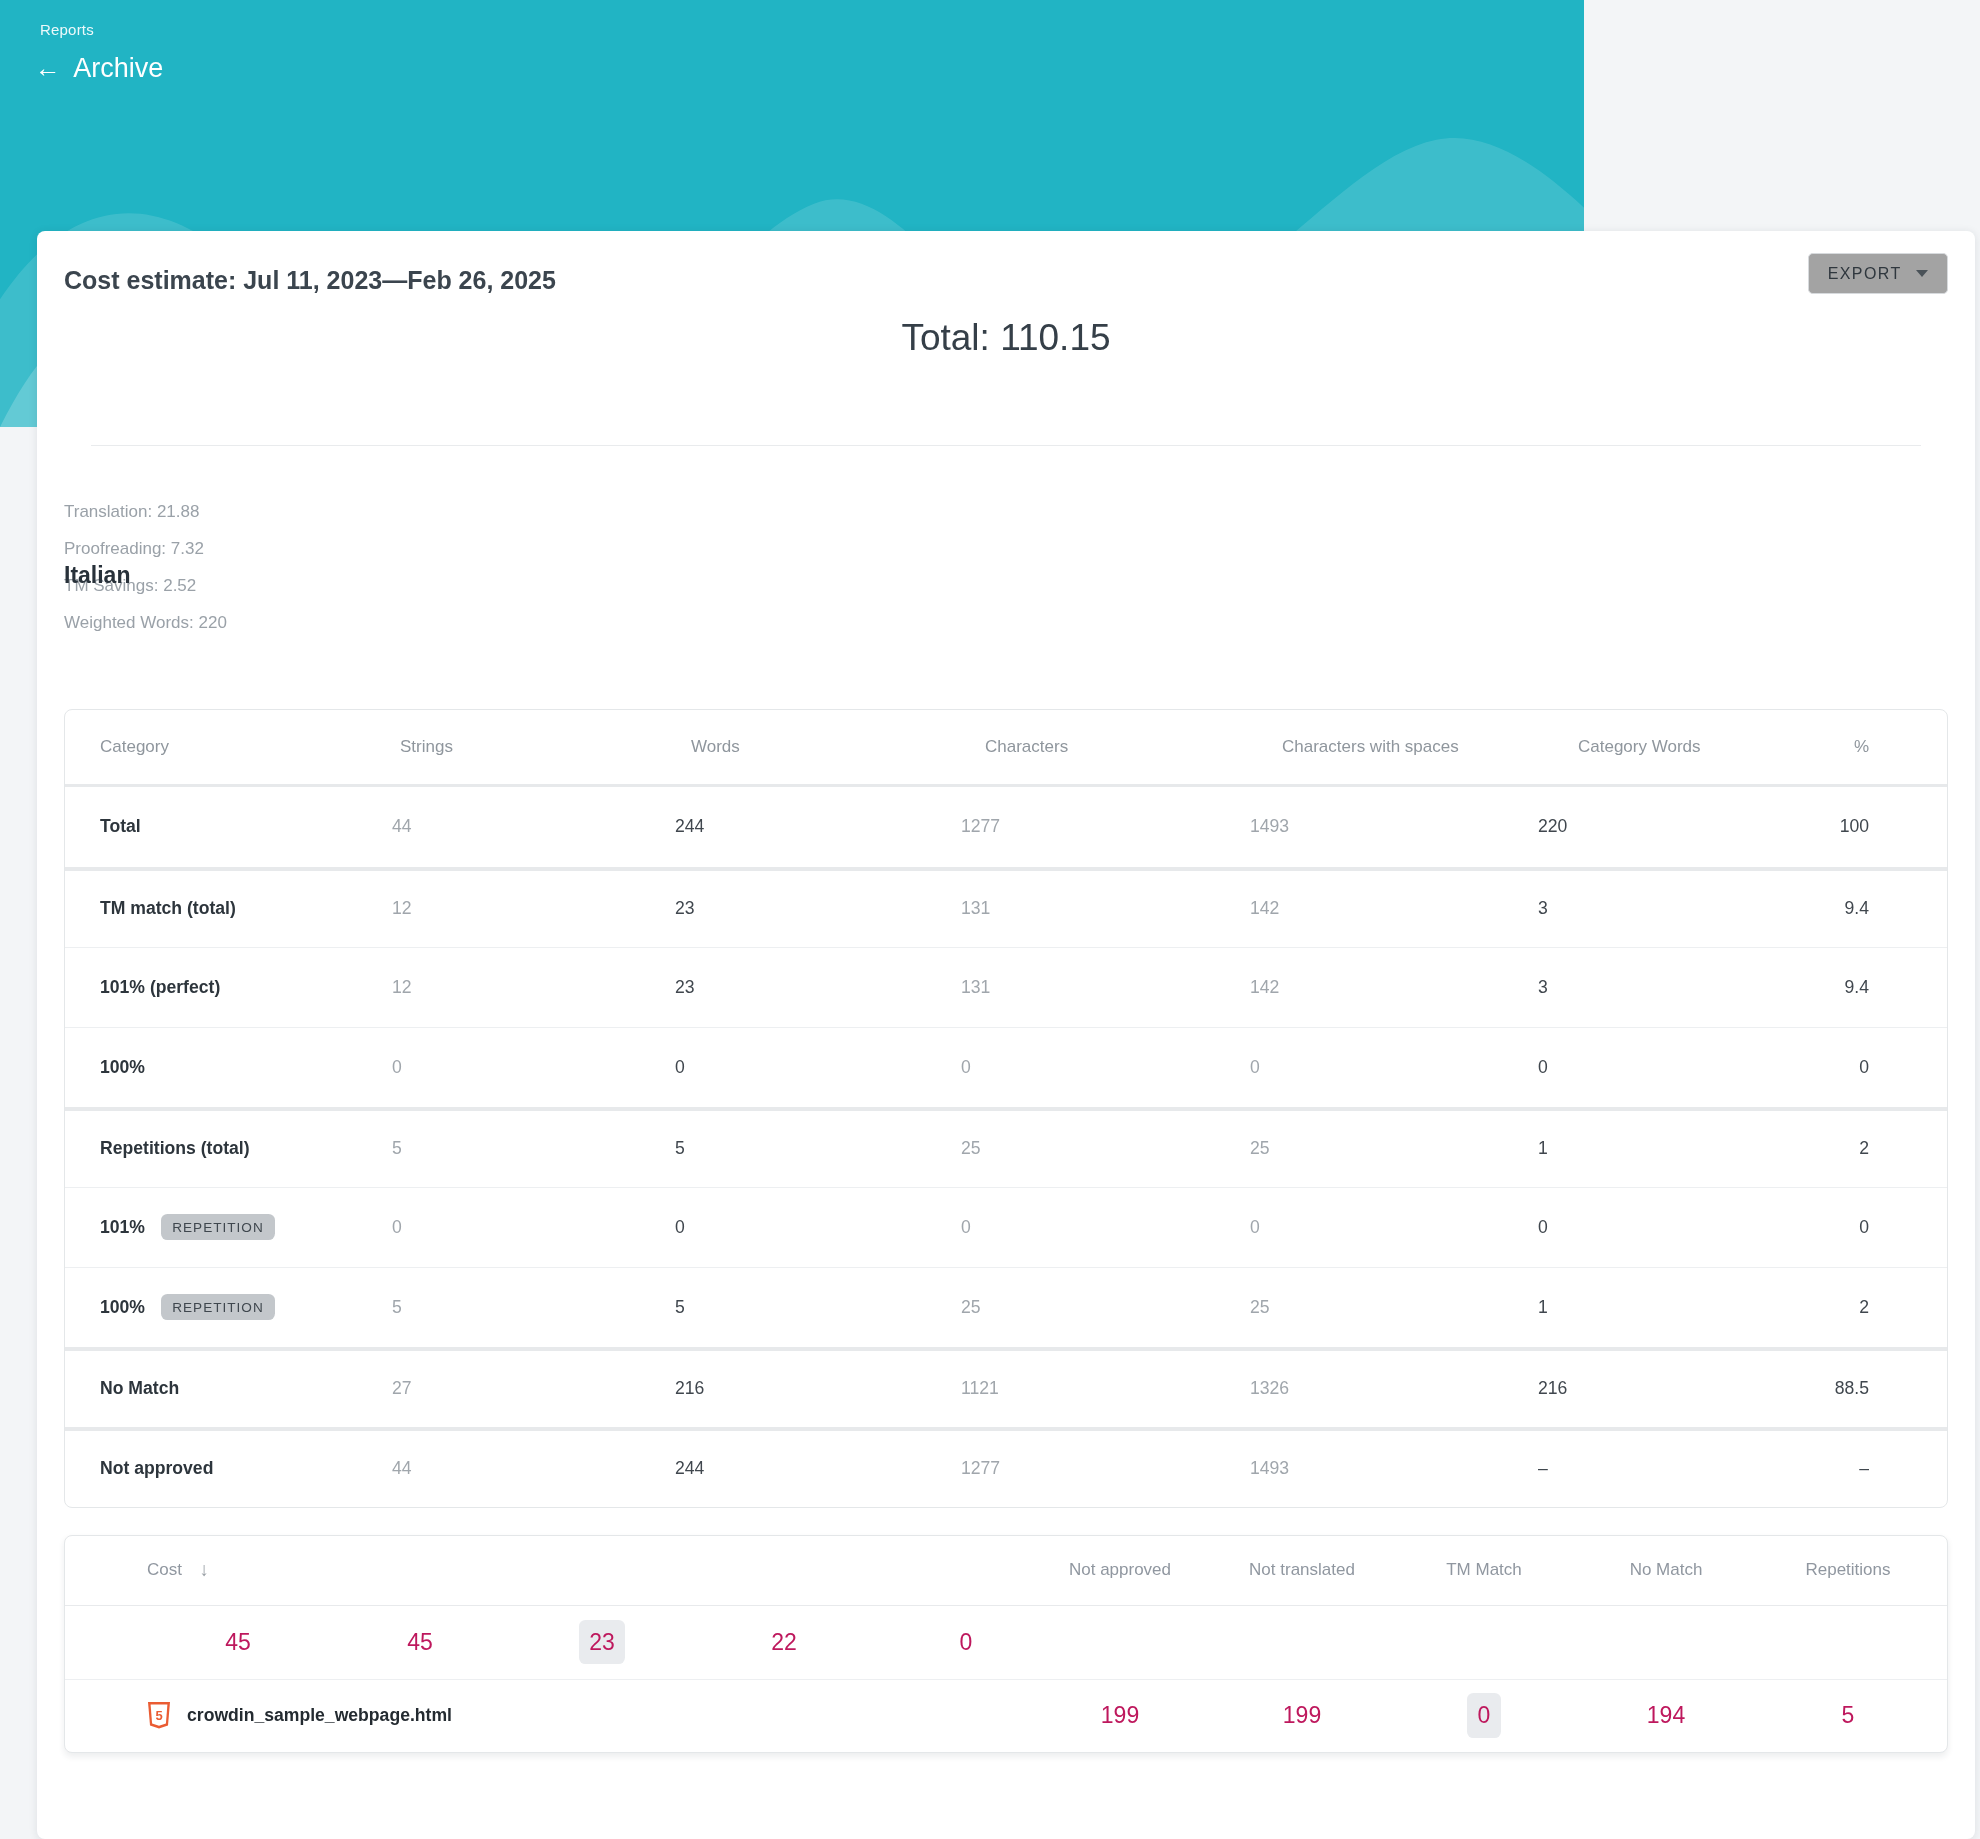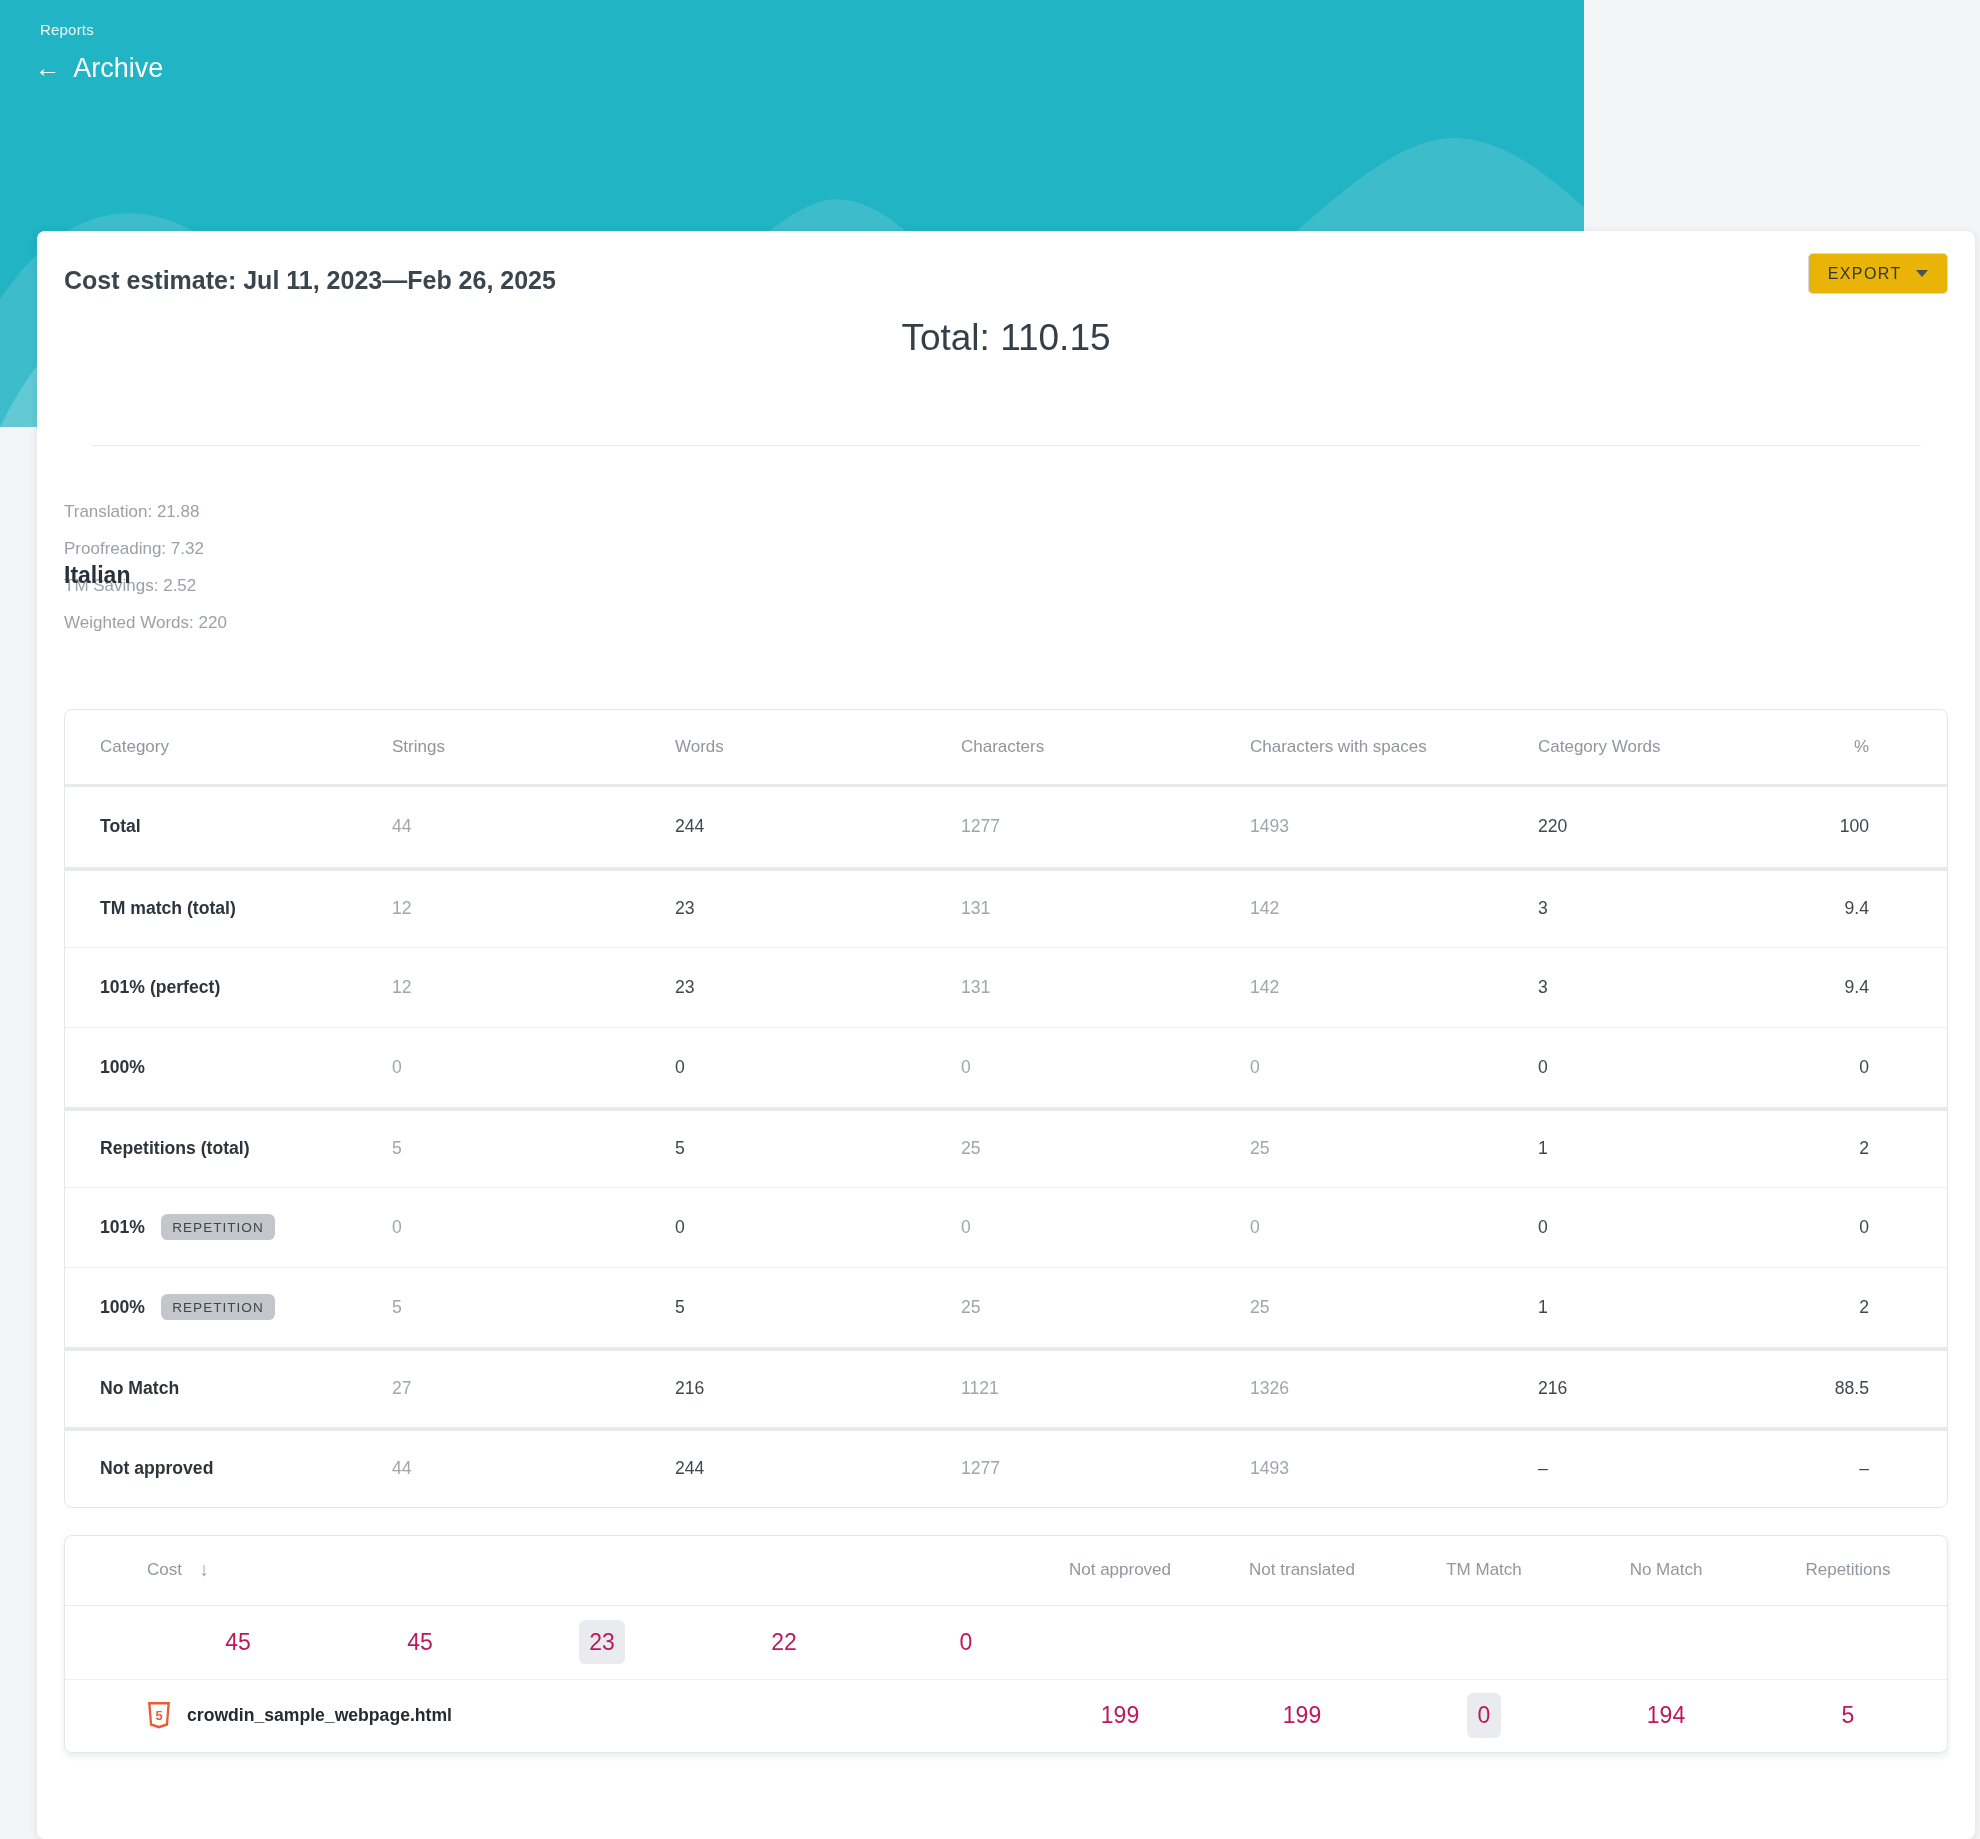--- a/index.html
+++ b/index.html
@@ -38,21 +38,21 @@
     width:1938px; height:1608px;
     background:#fff; border-radius:8px;
     box-shadow:0 1.6px 8px rgba(30,40,50,0.10);
   }
   .card-head { position:relative; padding:35px 27px 0; }
   .cost-title { font-size:25px; font-weight:bold; color:#3b454e; }
   .export-btn {
     position:absolute; top:22.3px; right:27px;
     display:flex; align-items:center; gap:14.4px;
     height:41px; padding:0 19px;
-    background:#eab308; border:0.8px solid #d7dadd; border-radius:4.8px;
+    background:#a3a3a3; border:0.8px solid #d7dadd; border-radius:4.8px;
     font-size:16px; letter-spacing:1.4px; color:#2f373e;
     cursor:pointer;
   }
   .caret-down {
     width:0; height:0;
     border-left:6.4px solid transparent; border-right:6.4px solid transparent;
     border-top:7.2px solid #4a5258;
   }
   .grand-total {
     margin-top:22.3px; text-align:center;
@@ -74,21 +74,21 @@
     overflow:hidden; background:#fff;
   }
   .t1-row {
     display:grid;
     grid-template-columns:292px 283px 286px 289px 288px 226px 1fr;
     align-items:center;
     padding:0 78px 0 35px;
     height:80px;
     font-size:17.6px;
   }
-  .t1-head { height:77px; border-bottom:3.2px solid #e7e9eb; }
+  .t1-head { height:77px; border-bottom:3.2px solid #e7e9eb;gap:8px; }
   .t1-head > div { font-size:17px; color:#8f969d; font-weight:400; }
   .t1-row > div:last-child { text-align:right; }
   .t1-body .t1-row { border-top:0.8px solid #edeff1; }
   .t1-body .t1-row:first-child { border-top:none; }
   .t1-body .t1-row.group-start { border-top:4px solid #e7e9eb; }
   .cat-cell { font-weight:bold; color:#2d353c; display:flex; align-items:center; }
   .v-gray { color:#a0a6ac; }
   .v-dark { color:#40474e; }
   .rep-badge {
     display:inline-block; margin-left:16px;

